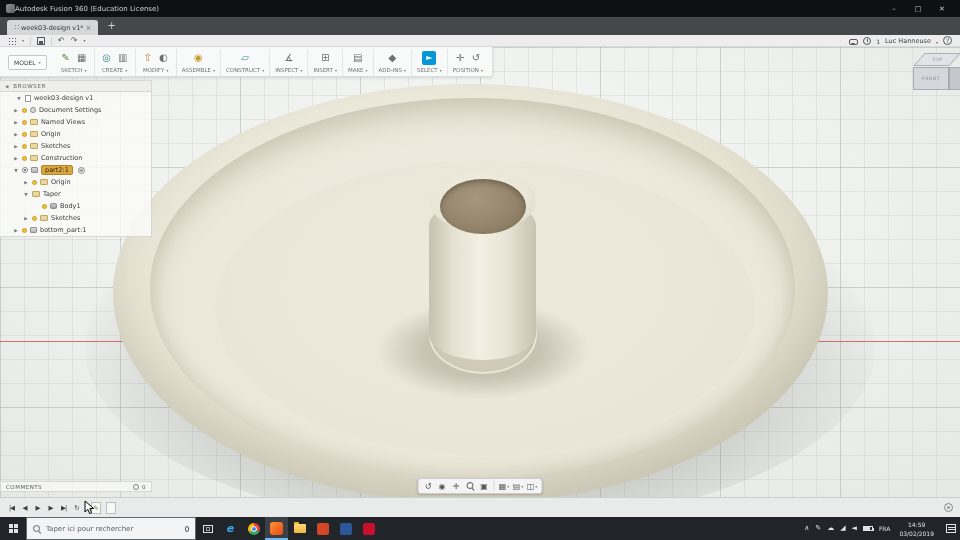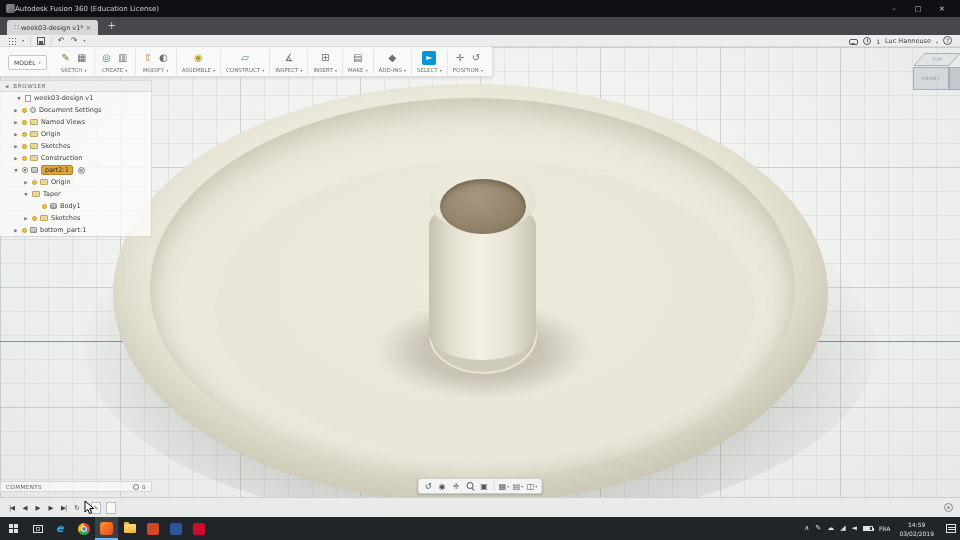--- a/index.html
+++ b/index.html
@@ -460,20 +460,25 @@
 
 <div id="taskbar">
   <div class="tb-start">
     <span class="winlogo">
         <i></i>
         <i></i>
         <i></i>
         <i></i>
       </span>
   </div>
+  <div class="tb-search">
+    <span class="smag"></span>
+    <input type="text" placeholder="Taper ici pour rechercher" style="">
+    <span class="mic"></span>
+  </div>
   <div class="tb-apps">
     <div class="tb-app">
         <span class="ic-taskview"></span>
       </div>
     <div class="tb-app">
         <span class="ic-edge">e</span>
       </div>
     <div class="tb-app">
         <span class="ic-chrome"></span>
       </div>

